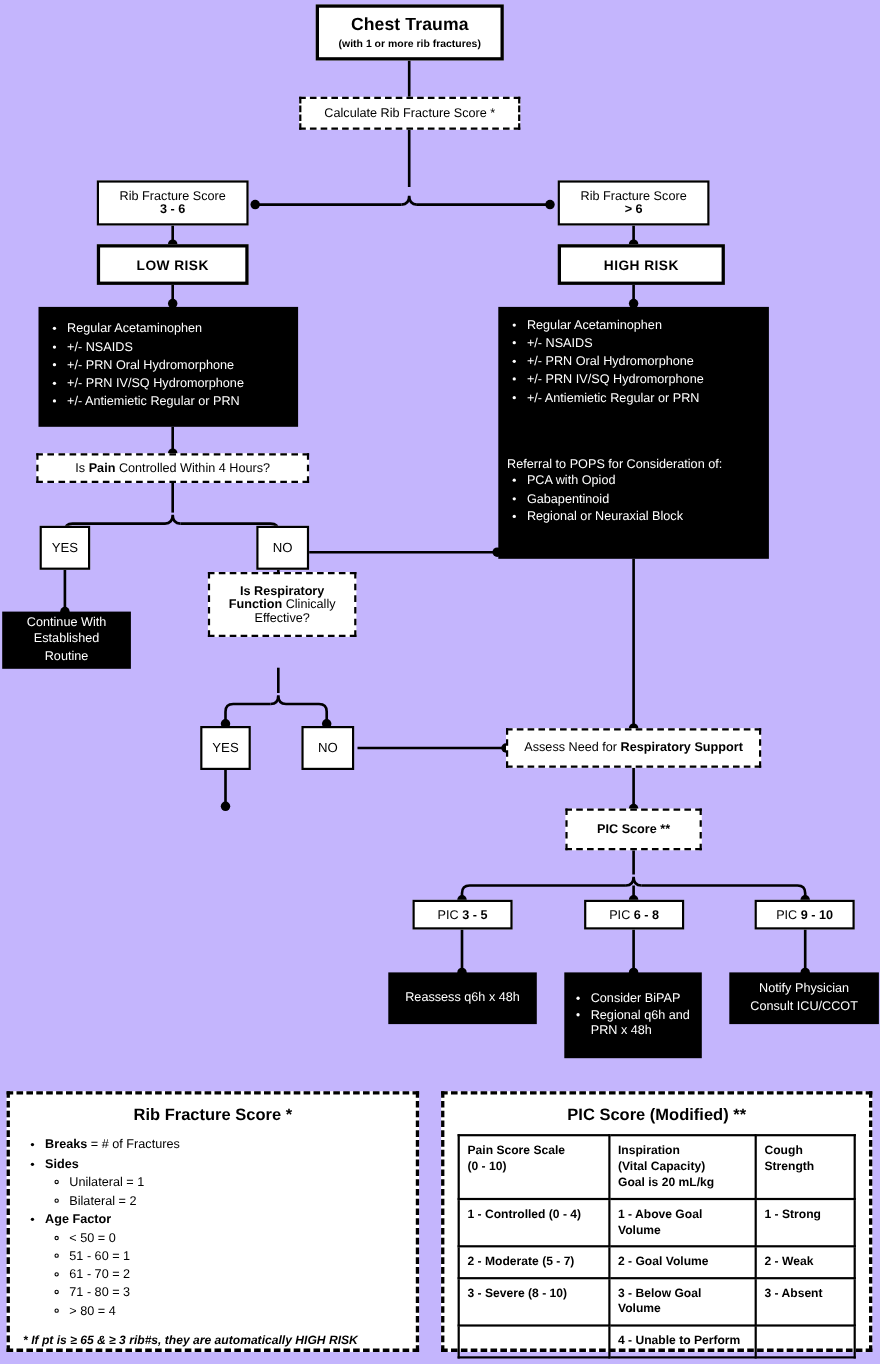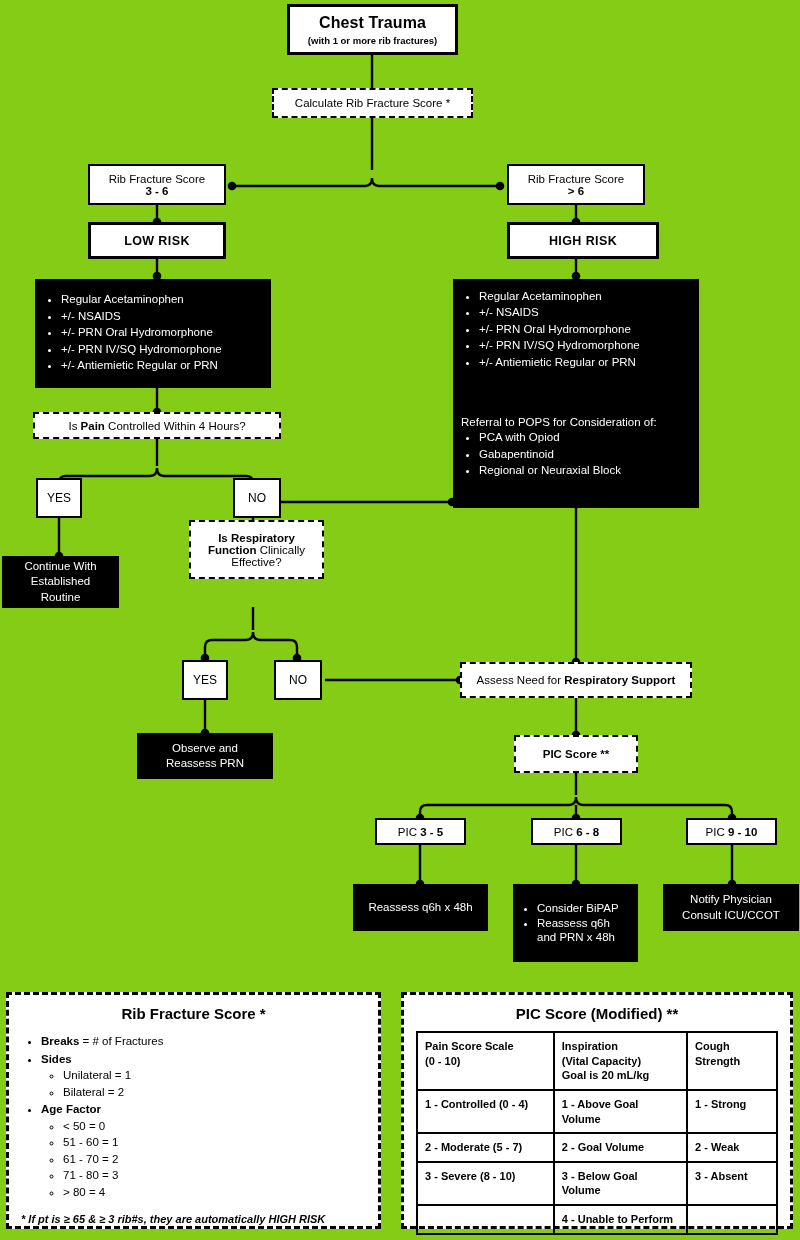--- a/index.html
+++ b/index.html
@@ -7,21 +7,21 @@
     margin: 0; padding: 0;
     background: #ffffff;
     font-family: "Liberation Sans", sans-serif;
     color: #000000;
   }
   #page {
     position: relative;
     width: 800px;
     height: 1240px;
     overflow: hidden;
-    background: #84cc16;
+    background: #c4b5fd;
   }
   svg.connectors {
     position: absolute;
     left: 0; top: 0;
     width: 800px; height: 1240px;
     pointer-events: none;
   }
   .node {
     position: absolute;
     display: flex;
@@ -268,24 +268,20 @@
   </div>
 
   <div class="node solid-thin" style="left:182px; top:660px; width:46px; height:40px;">
     <div class="t-yn">YES</div>
   </div>
 
   <div class="node solid-thin" style="left:274px; top:660px; width:48px; height:40px;">
     <div class="t-yn">NO</div>
   </div>
 
-  <div class="blackbox center" style="left:137px; top:733px; width:136px; height:46px; padding:5px;">
-    <div class="t-wht">Observe and</div>
-    <div class="t-wht">Reassess PRN</div>
-  </div>
 
   <div class="node dashed" style="left:460px; top:662px; width:232px; height:36px;">
     <div class="t-norm">
       <span>Assess Need for </span><span class="b">Respiratory Support</span>
     </div>
   </div>
 
   <div class="node dashed" style="left:514px; top:735px; width:124px; height:38px;">
     <div class="t-bold">PIC Score **</div>
   </div>
@@ -308,21 +304,21 @@
     </div>
   </div>
 
   <div class="blackbox center" style="left:353px; top:884px; width:135px; height:47px; padding:5px;">
     <div class="t-wht">Reassess q6h x 48h</div>
   </div>
 
   <div class="blackbox" style="left:513px; top:884px; width:125px; height:78px; padding:24px 6px; justify-content:center;">
     <ul class="bl t-wht tight">
       <li>Consider BiPAP</li>
-      <li>Reassess q6h and PRN x 48h</li>
+      <li>Regional q6h and PRN x 48h</li>
     </ul>
   </div>
 
   <div class="blackbox center" style="left:663px; top:884px; width:136px; height:47px; padding:5px;">
     <div class="t-wht">Notify Physician</div>
     <div class="t-wht">Consult ICU/CCOT</div>
   </div>
 
   <div class="legend" style="left:6px; top:992px; width:375px; height:237px;">
     <div class="t-legend-h">Rib Fracture Score *</div>

